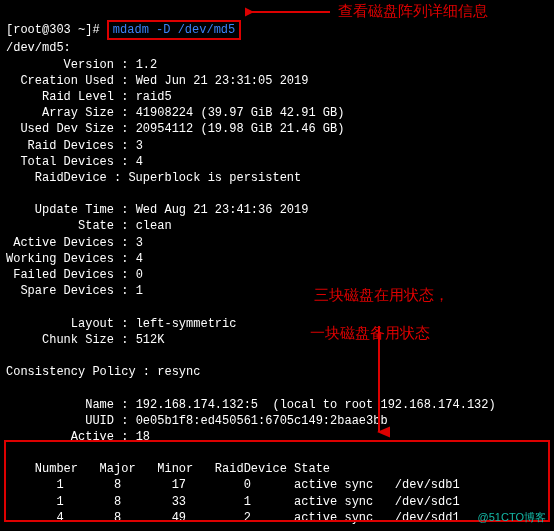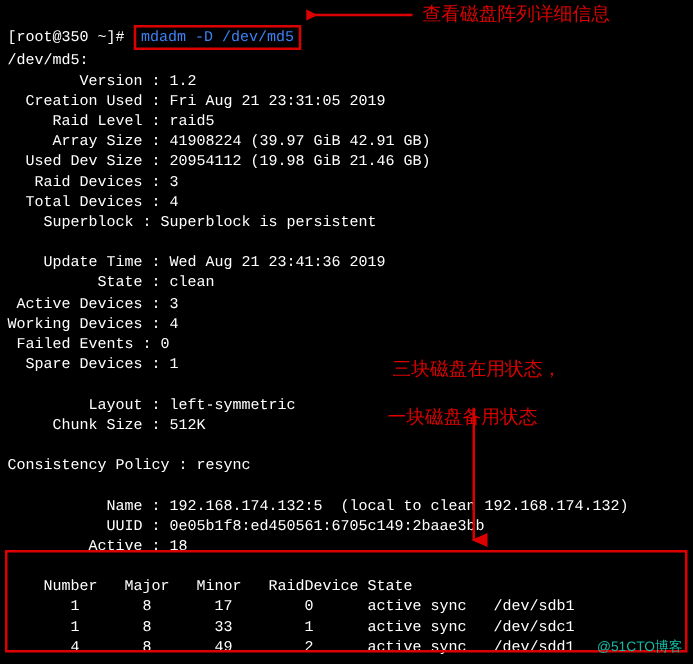--- a/index.html
+++ b/index.html
@@ -50,44 +50,44 @@
     bottom: 6px;
     color: #14b8a6;
     font-family: "Microsoft YaHei", SimSun, sans-serif;
     font-size: 11px;
   }
 </style>
 </head>
 <body>
 
 <div class="terminal">
-<span class="prompt-line"><span>[root@350 ~]# </span><span class="cmd-box"><span>mdadm -D /dev/md5</span></span></span>
+<span class="prompt-line"><span>[root@303 ~]# </span><span class="cmd-box"><span>mdadm -D /dev/md5</span></span></span>
 <span>/dev/md5:</span>
 <span><span>        Version :</span> <span>1.2</span></span>
-<span><span>  Creation Used :</span> <span>Fri Aug 21 23:31:05 2019</span></span>
+<span><span>  Creation Used :</span> <span>Wed Jun 21 23:31:05 2019</span></span>
 <span><span>     Raid Level :</span> <span>raid5</span></span>
 <span><span>     Array Size :</span> <span>41908224 (39.97 GiB 42.91 GB)</span></span>
 <span><span>  Used Dev Size :</span> <span>20954112 (19.98 GiB 21.46 GB)</span></span>
 <span><span>   Raid Devices :</span> <span>3</span></span>
 <span><span>  Total Devices :</span> <span>4</span></span>
-<span><span>    Superblock :</span> <span>Superblock is persistent</span></span>
+<span><span>    RaidDevice :</span> <span>Superblock is persistent</span></span>
 
 <span><span>    Update Time :</span> <span>Wed Aug 21 23:41:36 2019</span></span>
 <span><span>          State :</span> <span>clean</span></span>
 <span><span> Active Devices :</span> <span>3</span></span>
 <span><span>Working Devices :</span> <span>4</span></span>
-<span><span> Failed Events :</span> <span>0</span></span>
+<span><span> Failed Devices :</span> <span>0</span></span>
 <span><span>  Spare Devices :</span> <span>1</span></span>
 
 <span><span>         Layout :</span> <span>left-symmetric</span></span>
 <span><span>     Chunk Size :</span> <span>512K</span></span>
 
 <span><span>Consistency Policy :</span> <span>resync</span></span>
 
-<span><span>           Name :</span> <span>192.168.174.132:5  (local to clean 192.168.174.132)</span></span>
+<span><span>           Name :</span> <span>192.168.174.132:5  (local to root 192.168.174.132)</span></span>
 <span><span>           UUID :</span> <span>0e05b1f8:ed450561:6705c149:2baae3bb</span></span>
 <span><span>         Active :</span> <span>18</span></span>
 
 <span>    Number   Major   Minor   RaidDevice State</span>
 <span>       1       8       17        0      active sync   /dev/sdb1</span>
 <span>       1       8       33        1      active sync   /dev/sdc1</span>
 <span>       4       8       49        2      active sync   /dev/sdd1</span>
 <span></span>
 
 </div>

